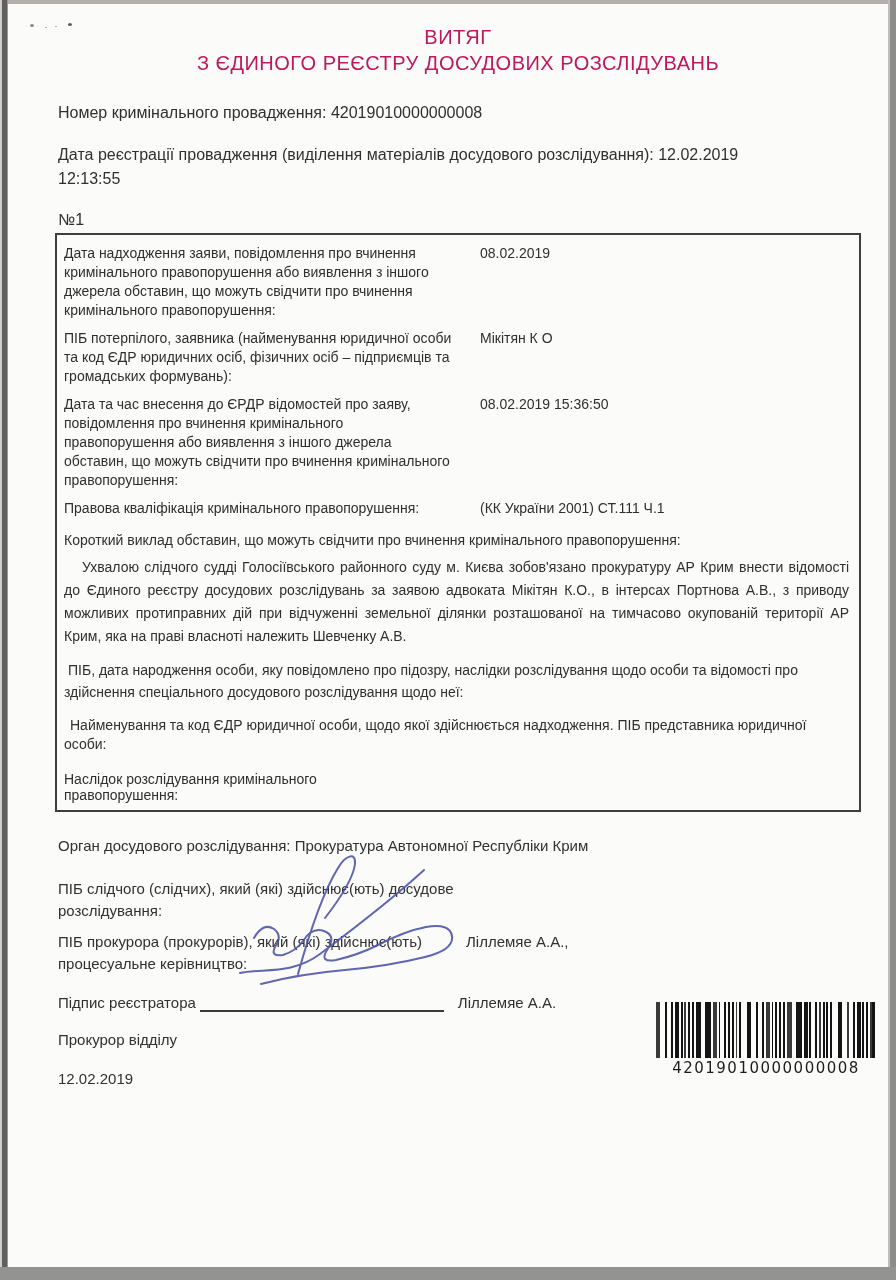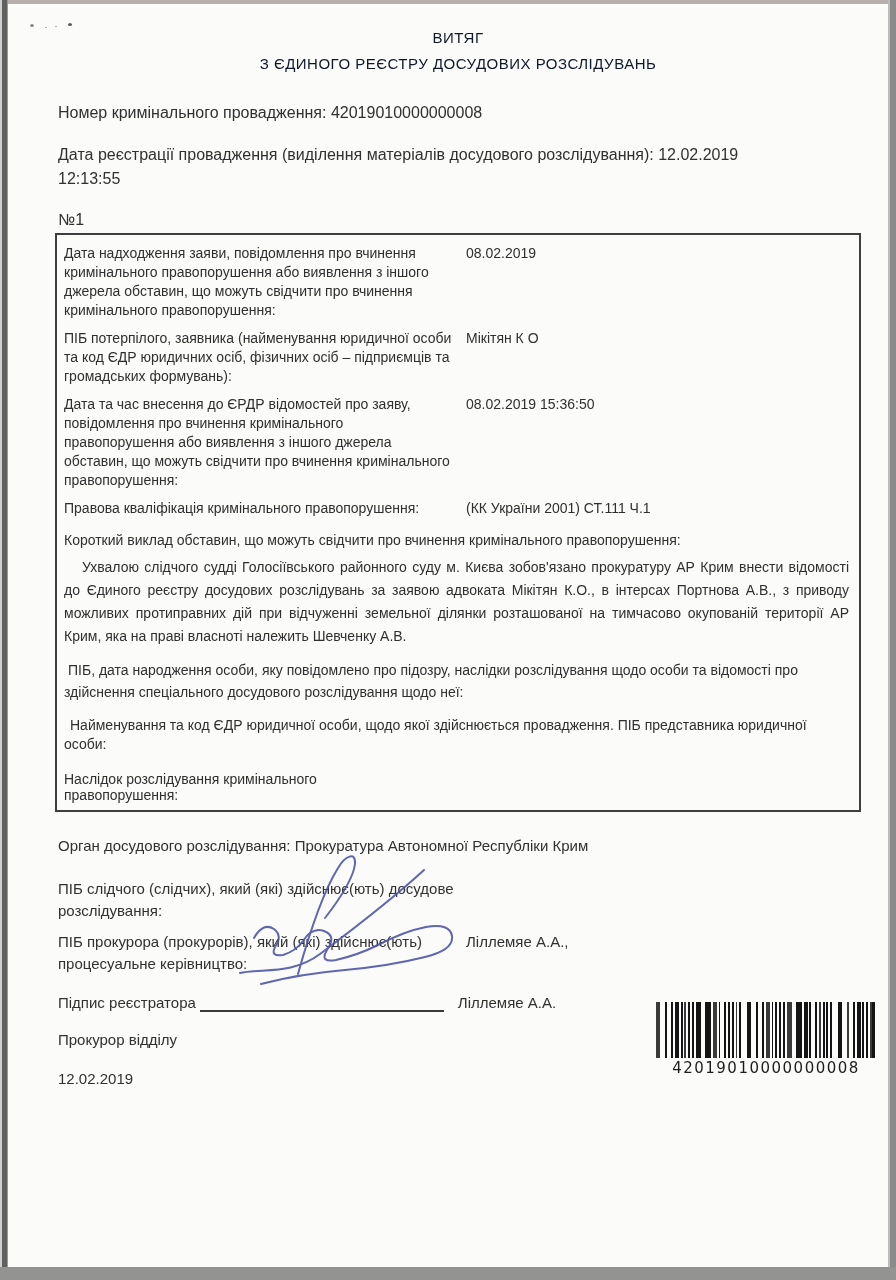--- a/index.html
+++ b/index.html
@@ -19,37 +19,37 @@
   .edge-right{right:0;top:0;width:8px;height:100%;
     background:linear-gradient(90deg,#bdbdbd 0 2px,#8b8b8b 2px 8px);}
   .edge-bottom{left:0;bottom:0;width:100%;height:13px;background:#939392;}
   .edge-top{left:0;top:0;width:100%;height:4px;background:#b5b0ac;}
 
   .speckles{position:absolute;left:30px;top:24px;width:4px;height:3px;background:#8a8a8a;border-radius:50%;
     box-shadow:14px 2px 0 -1px #9d9d9d, 24px 1px 0 -1px #9d9d9d, 38px -1px 0 0 #5d5d5d;}
 
   .content{position:absolute;left:0;top:0;width:896px;padding:26px 38px 0 58px;box-sizing:border-box;}
 
-  .title{ text-align:center;font-size:15px;letter-spacing:.5px;color:#0f172a;line-height:23px;}
+  .title{ text-align:center;font-size:20px;letter-spacing:.5px;color:#be185d;line-height:23px;}
   .title-sub{margin-top:3px;}
 
   .line-16{font-size:16px;color:#303030;}
   .case-number{margin-top:29px;}
   .reg-date{margin-top:21px;max-width:700px;line-height:24px;}
   .record-no{margin-top:20px;margin-bottom:4px;}
 
   .doc-table{
     margin-left:-3px;width:806px;box-sizing:border-box;
     border:2px solid #3e3e3e;
     padding:9px 8px 0 7px;
     font-size:14px;line-height:19px;color:#2f2f2f;
   }
   .trow{display:flex;margin-bottom:9px;justify-content:center;}
   .trow .tlabel{width:388px;flex:0 0 388px;}
-  .trow .tvalue{margin-left:14px;flex:1;}
+  .trow .tvalue{margin-left:28px;flex:1;}
   .theading{margin:13px 0 6px 0;}
   .tsummary{line-height:23px;text-align:justify;text-indent:18px;margin:0 2px 11px 0;}
   .tsuspect{line-height:22px;margin-bottom:13px;padding-right:2px;text-indent:4px;}
   .tlegal{margin-bottom:17px;text-indent:6px;}
   .toutcome{width:310px;margin-bottom:7px;line-height:16px;}
 
   .line-15{font-size:15px;color:#313131;line-height:22px;}
   .authority{margin-top:23px;}
   .investigator{margin-top:21px;width:430px;}
   .prosecutor-row{display:flex;margin-top:9px;}
@@ -109,21 +109,21 @@
       <div class="trow">
         <div class="tlabel">Правова кваліфікація кримінального правопорушення:</div>
         <div class="tvalue">(КК України 2001) СТ.111 Ч.1</div>
       </div>
 
       <div class="theading">Короткий виклад обставин, що можуть свідчити про вчинення кримінального правопорушення:</div>
       <div class="tsummary">Ухвалою слідчого судді Голосіївського районного суду м. Києва зобов'язано прокуратуру АР Крим внести відомості до Єдиного реєстру досудових розслідувань за заявою адвоката Мікітян К.О., в інтерсах Портнова А.В., з приводу можливих протиправних дій при відчуженні земельної ділянки розташованої на тимчасово окупованій території АР Крим, яка на праві власноті належить Шевченку А.В.</div>
 
       <div class="tsuspect">ПІБ, дата народження особи, яку повідомлено про підозру, наслідки розслідування щодо особи та відомості про здійснення спеціального досудового розслідування щодо неї:</div>
 
-      <div class="tlegal">Найменування та код ЄДР юридичної особи, щодо якої здійснюється провадження. ПІБ представника юридичної особи:</div>
+      <div class="tlegal">Найменування та код ЄДР юридичної особи, щодо якої здійснюється надходження. ПІБ представника юридичної особи:</div>
 
       <div class="toutcome">Наслідок розслідування кримінального правопорушення:</div>
     </div>
 
     <div class="line-15 authority">Орган досудового розслідування: Прокуратура Автономної Республіки Крим</div>
 
     <div class="line-15 investigator">ПІБ слідчого (слідчих), який (які) здійснює(ють) досудове розслідування:</div>
 
     <div class="line-15 prosecutor-row">
       <div class="plabel">ПІБ прокурора (прокурорів), який (які) здійснює(ють) процесуальне керівництво:</div>

